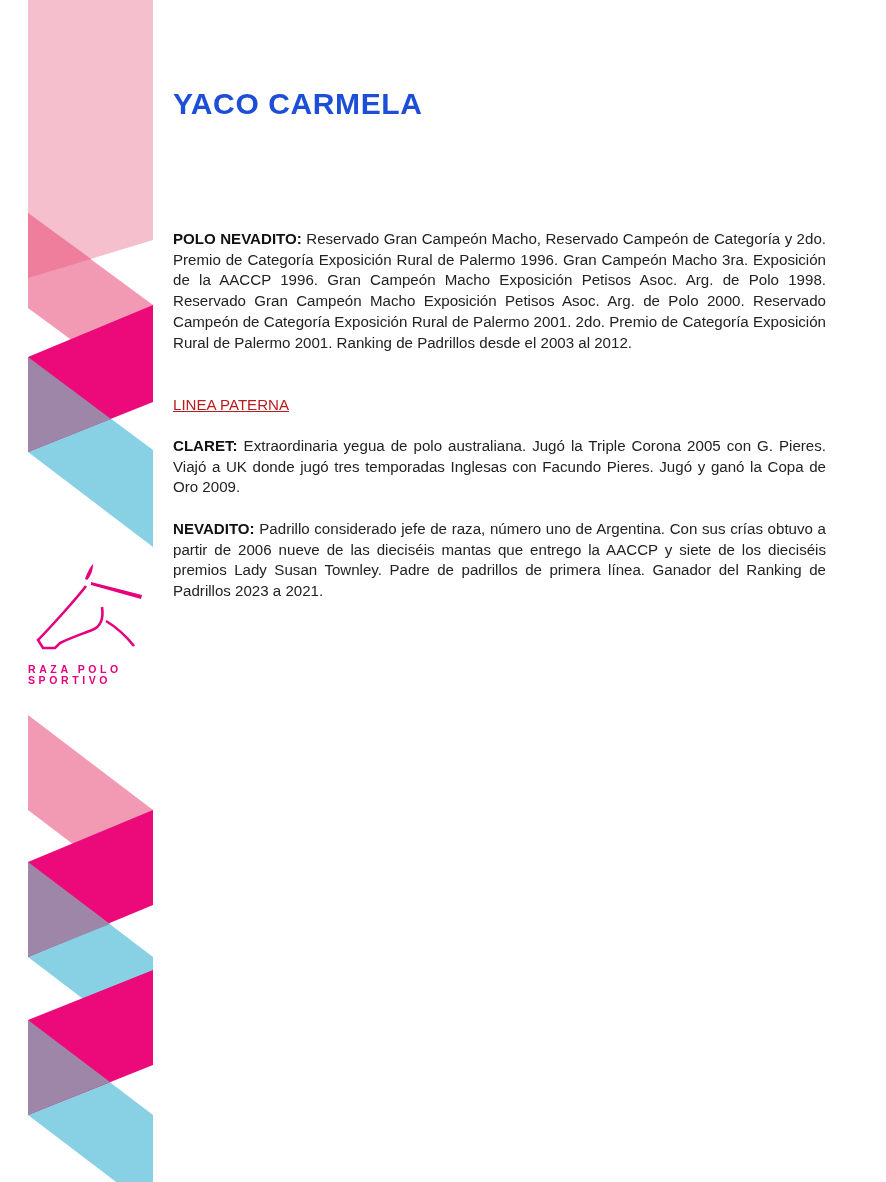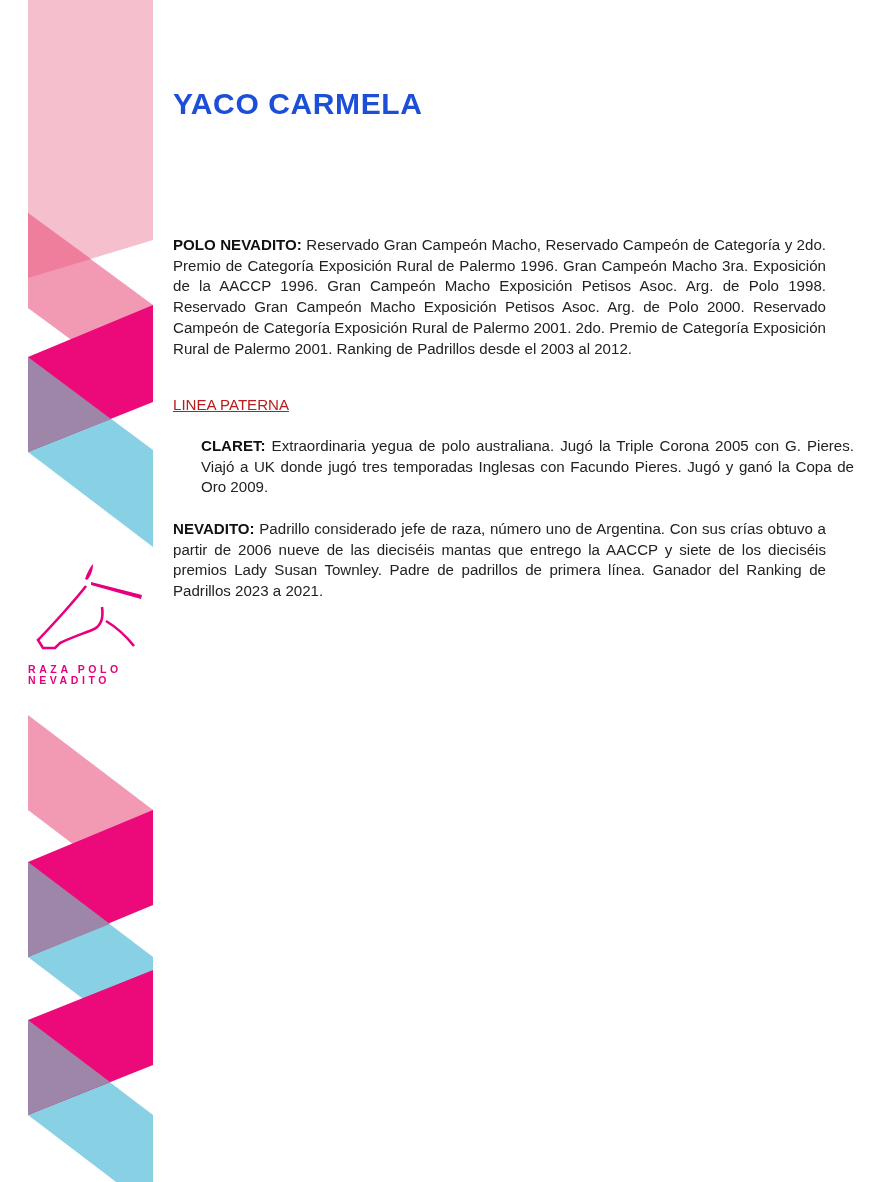--- a/index.html
+++ b/index.html
@@ -24,23 +24,23 @@
   .title {
     position: absolute; left: 0; top: 87px; margin: 0;
     font-size: 30px; font-weight: bold; letter-spacing: 0.6px; color: #1d4ed8;
     white-space: nowrap;
   }
   .para {
     position: absolute; left: 0; width: 653px; margin: 0;
     font-size: 15.1px; line-height: 20.7px; text-align: justify; color: #222;
   }
   .para b { font-weight: bold; color: #111; }
-  .p1 { top: 235px; }
+  .p1 { top: 229px; }
   .section-head { position: absolute; left: 0; top: 395px; font-size: 15.1px; line-height: 20.7px; text-decoration: underline; color: #b91c1c; margin: 0; }
-  .p2 { top: 436px; margin-left: 28px; }
+  .p2 { top: 436px; }
   .p3 { top: 519px; }
 </style>
 </head>
 <body>
 
 <svg class="ribbon" viewBox="0 0 160 1182" xmlns="http://www.w3.org/2000/svg">
 
   <polygon points="28,0 153,0 153,240 28,278" fill="#f6bfcd"></polygon>
 
   <polygon points="28,213 153,305 153,400 28,308" fill="#f29ab3"></polygon>
@@ -71,21 +71,21 @@
     <path d="M91,582 L142,595 L141,599 L91,585 Z"></path>
   </g>
   <g fill="none" stroke="#e6007e" stroke-width="2.6" stroke-linejoin="miter" stroke-linecap="butt">
 
     <path d="M86,586 C80,594 72,603 64,612 C55,622 46,632 38,640 L43,648 L55,648 L60,643 C70,638 82,634 92,630 C100,627 104,620 102,607"></path>
 
     <path d="M106,621 C116,627 126,636 134,646"></path>
   </g>
 </svg>
 <div class="logo-text l1">RAZA POLO</div>
-<div class="logo-text l2">NEVADITO</div>
+<div class="logo-text l2">SPORTIVO</div>
 
 <div class="content">
   <h1 class="title">YACO CARMELA</h1>
 
   <p class="para p1"><b>POLO NEVADITO:</b><span> Reservado Gran Campeón Macho, Reservado Campeón de Categoría y 2do. Premio de Categoría Exposición Rural de Palermo 1996. Gran Campeón Macho 3ra. Exposición de la AACCP 1996. Gran Campeón Macho Exposición Petisos Asoc. Arg. de Polo 1998. Reservado Gran Campeón Macho Exposición Petisos Asoc. Arg. de Polo 2000. Reservado Campeón de Categoría Exposición Rural de Palermo 2001. 2do. Premio de Categoría Exposición Rural de Palermo 2001. Ranking de Padrillos desde el 2003 al 2012.</span></p>
 
   <p class="section-head">LINEA PATERNA</p>
 
   <p class="para p2"><b>CLARET:</b><span> Extraordinaria yegua de polo australiana. Jugó la Triple Corona 2005 con G. Pieres. Viajó a UK donde jugó tres temporadas Inglesas con Facundo Pieres. Jugó y ganó la Copa de Oro 2009.</span></p>
 

